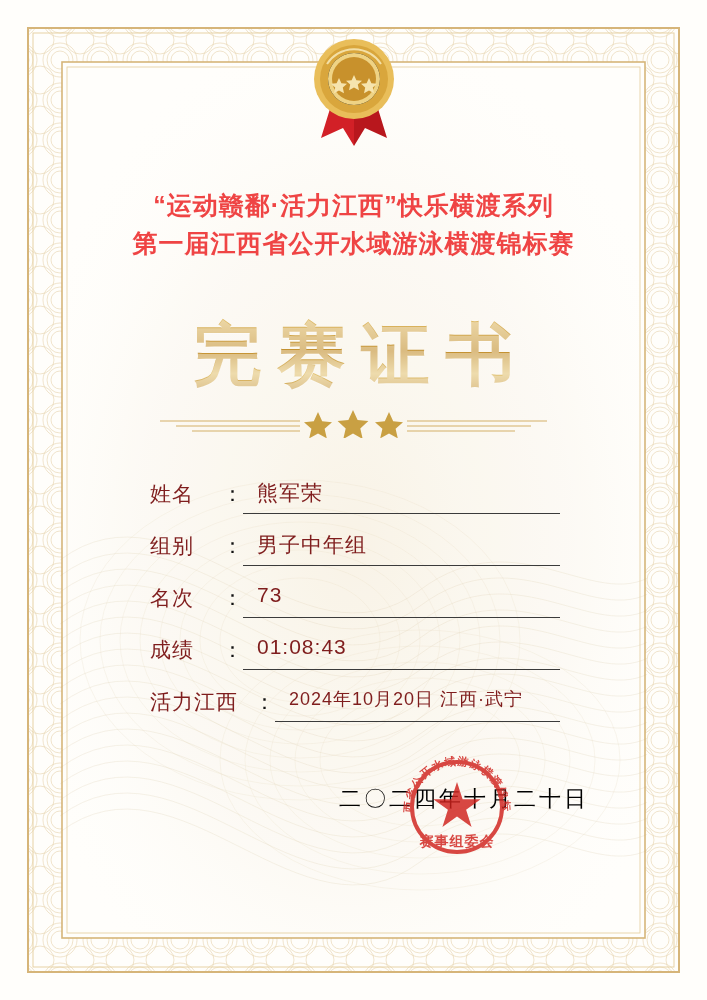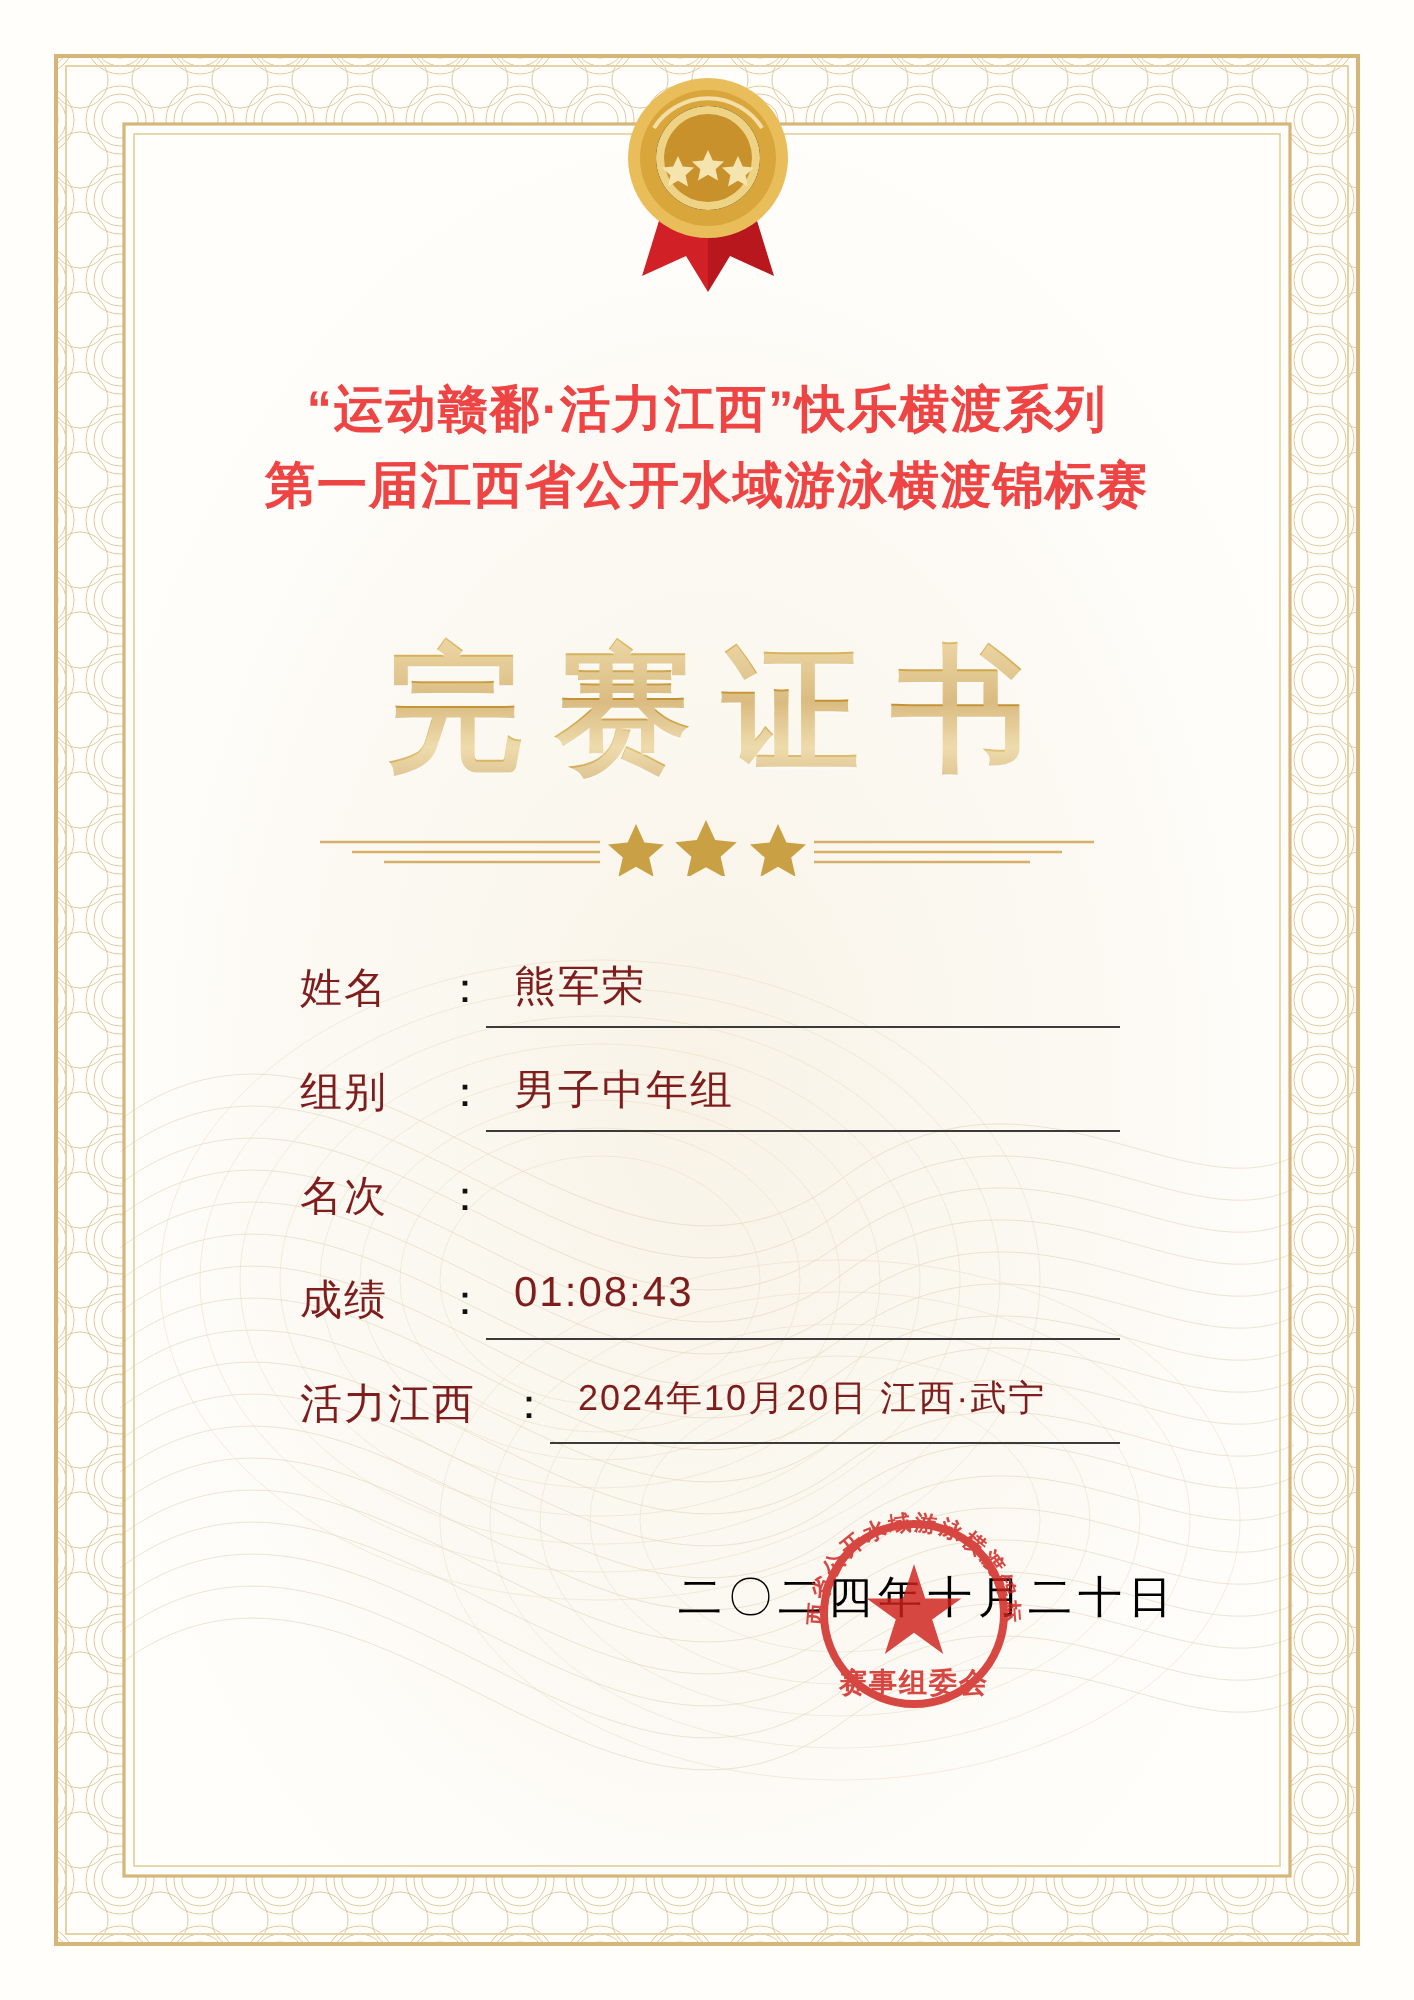--- a/index.html
+++ b/index.html
@@ -285,20 +285,23 @@
       <span class="field-label">组别</span>
       <span class="field-colon">：</span>
       <span class="field-value-wrap">
         <span class="field-value">男子中年组</span>
       </span>
     </div>
 
     <div class="field-row row-rank">
       <span class="field-label">名次</span>
       <span class="field-colon">：</span>
+      <span class="field-value-wrap">
+        <span class="field-value">73</span>
+      </span>
     </div>
 
     <div class="field-row row-score">
       <span class="field-label">成绩</span>
       <span class="field-colon">：</span>
       <span class="field-value-wrap">
         <span class="field-value">01:08:43</span>
       </span>
     </div>
 

